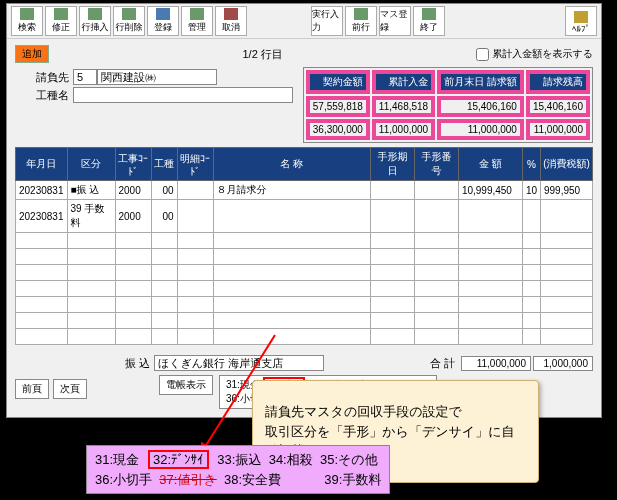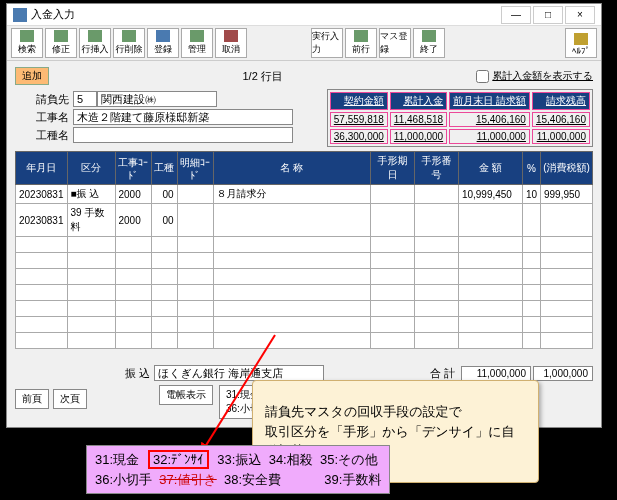--- a/index.html
+++ b/index.html
@@ -9,62 +9,55 @@
   .tb-icon { width: 14px; height: 14px; background: #4a7ab0; margin-right: 4px; }
   .tb-title { flex: 1; font-size: 11px; }
   .tb-btn { width: 30px; height: 18px; text-align: center; border: 1px solid #ccc; background: #fff; margin-left: 2px; font-size: 10px; line-height: 16px; }
   .toolbar { display: flex; padding: 2px 4px; gap: 2px; border-bottom: 1px solid #ccc; }
   .tbtn { width: 32px; height: 30px; border: 1px solid #aaa; background: #fff; font-size: 9px; display: flex; flex-direction: column; align-items: center; justify-content: flex-end; padding-bottom: 1px; }
   .tbtn .ic { width: 14px; height: 12px; background: #6a9a6a; margin-bottom: 1px; }
   .tbtn.blue .ic { background: #4a7ab0; }
   .tbtn.red .ic { background: #a04a4a; }
   .tspacer { flex: 1; }
   .content { padding: 4px 8px 8px; }
-  .tag-add { display: inline-block; border: 1px solid #8a8; background: #fdba74; padding: 1px 6px; font-size: 10px; }
+  .tag-add { display: inline-block; border: 1px solid #8a8; background: #f97316; padding: 1px 6px; font-size: 10px; }
   .pager-row { display: flex; align-items: center; margin: 2px 0 4px; }
   .pager-center { margin: 0 auto; font-size: 11px; }
-  .chk-row { font-size: 10px; display: flex; align-items: center; text-decoration: underline; }
+  .chk-row { font-size: 10px; display: flex; align-items: center; }
   .chk-row input { margin-right: 3px; }
   .form-row { display: flex; align-items: center; margin: 2px 0; }
   .lbl { width: 58px; text-align: right; padding-right: 4px; font-size: 11px; }
   .fld { border: 1px solid #888; background: #fff; height: 16px; padding: 0 3px; font-size: 11px; display: flex; align-items: center; }
   .summary { border: 1px solid #888; }
-  .summary th, .summary td { border: 1px solid #ec4899; font-size: 10px; padding: 1px 3px; text-align: right; text-decoration: underline; }
+  .summary th, .summary td { border: 4px solid #ec4899; font-size: 10px; padding: 1px 3px; text-align: right; }
   .summary th { background: #184080; color: #fff; font-weight: normal; }
   .main-table { width: 100%; border-collapse: collapse; margin-top: 4px; }
   .main-table th { background: #184080; color: #fff; border: 1px solid #666; font-size: 10px; font-weight: normal; padding: 2px; }
   .main-table td { border: 1px solid #aaa; font-size: 10px; padding: 2px 3px; height: 16px; background: #fff; }
   .main-table td.r { text-align: left; }
   .main-table td.c { text-align: right; }
   .main-table tr.empty td { background: #fff; }
-  .footer-row { display: flex; align-items: center; margin-top: 16px; }
+  .footer-row { display: flex; align-items: center; margin-top: 10px; }
   .paybox { border: 1px solid #888; background: #fff; padding: 2px 6px; font-size: 10px; line-height: 1.4; }
   .paybox .red-box { outline: 2px solid red; padding: 0 2px; }
   .sum-lbl { margin-left: auto; margin-right: 6px; }
   .sum-v { border: 1px solid #888; background: #fff; text-align: right; padding: 1px 4px; font-size: 10px; }
   .btm-btns { display: flex; gap: 4px; margin-top: 4px; }
   .sbtn { border: 1px solid #888; background: #fff; font-size: 10px; padding: 2px 6px; }
   .status { padding: 3px 8px; border-top: 1px solid #ccc; font-size: 11px; color: #333; background: #f4f4f4; }
   .callout { position: absolute; top: 380px; left: 252px; width: 287px; background: #fdf2d6; border: 1px solid #d0b070; border-radius: 4px; padding: 21px 12px; font-size: 13px; line-height: 1.5; box-shadow: 2px 2px 4px rgba(0,0,0,0.3); }
   .paybox2 { position: absolute; top: 445px; left: 86px; background: #f0abfc; border: 1px solid #888; padding: 4px 8px; font-size: 13px; line-height: 1.5; }
   .paybox2 .red-box { outline: 2px solid red; padding: 0 3px; }
   .paybox2 .strike { text-decoration: line-through; color: #c00; }
   .arrow-svg { position: absolute; top: 330px; left: 200px; pointer-events: none; }
 </style>
 </head>
 <body>
 
 <div class="window">
-  <div class="titlebar">
-    <div class="tb-icon"></div>
-    <div class="tb-title">入金入力</div>
-    <div class="tb-btn">—</div>
-    <div class="tb-btn">□</div>
-    <div class="tb-btn">×</div>
-  </div>
   <div class="toolbar">
     <div class="tbtn">
         <div class="ic"></div>
         <span>検索</span>
       </div>
     <div class="tbtn">
         <div class="ic"></div>
         <span>修正</span>
       </div>
     <div class="tbtn">
@@ -120,24 +113,20 @@
           <span>累計入金額を表示する</span>
         </label>
     </div>
 
     <div style="display:flex; align-items:flex-start;">
       <div style="flex:1">
         <div class="form-row">
           <div class="lbl">請負先</div>
           <div class="fld" style="width:24px">5</div>
           <div class="fld" style="width:120px">関西建設㈱</div>
-        </div>
-        <div class="form-row">
-          <div class="lbl">工事名</div>
-          <div class="fld" style="width:220px">木造２階建て藤原様邸新築</div>
         </div>
         <div class="form-row">
           <div class="lbl">工種名</div>
           <div class="fld" style="width:220px"></div>
         </div>
       </div>
       <table class="summary">
         <tbody>
             <tr>
           <th>契約金額</th>

